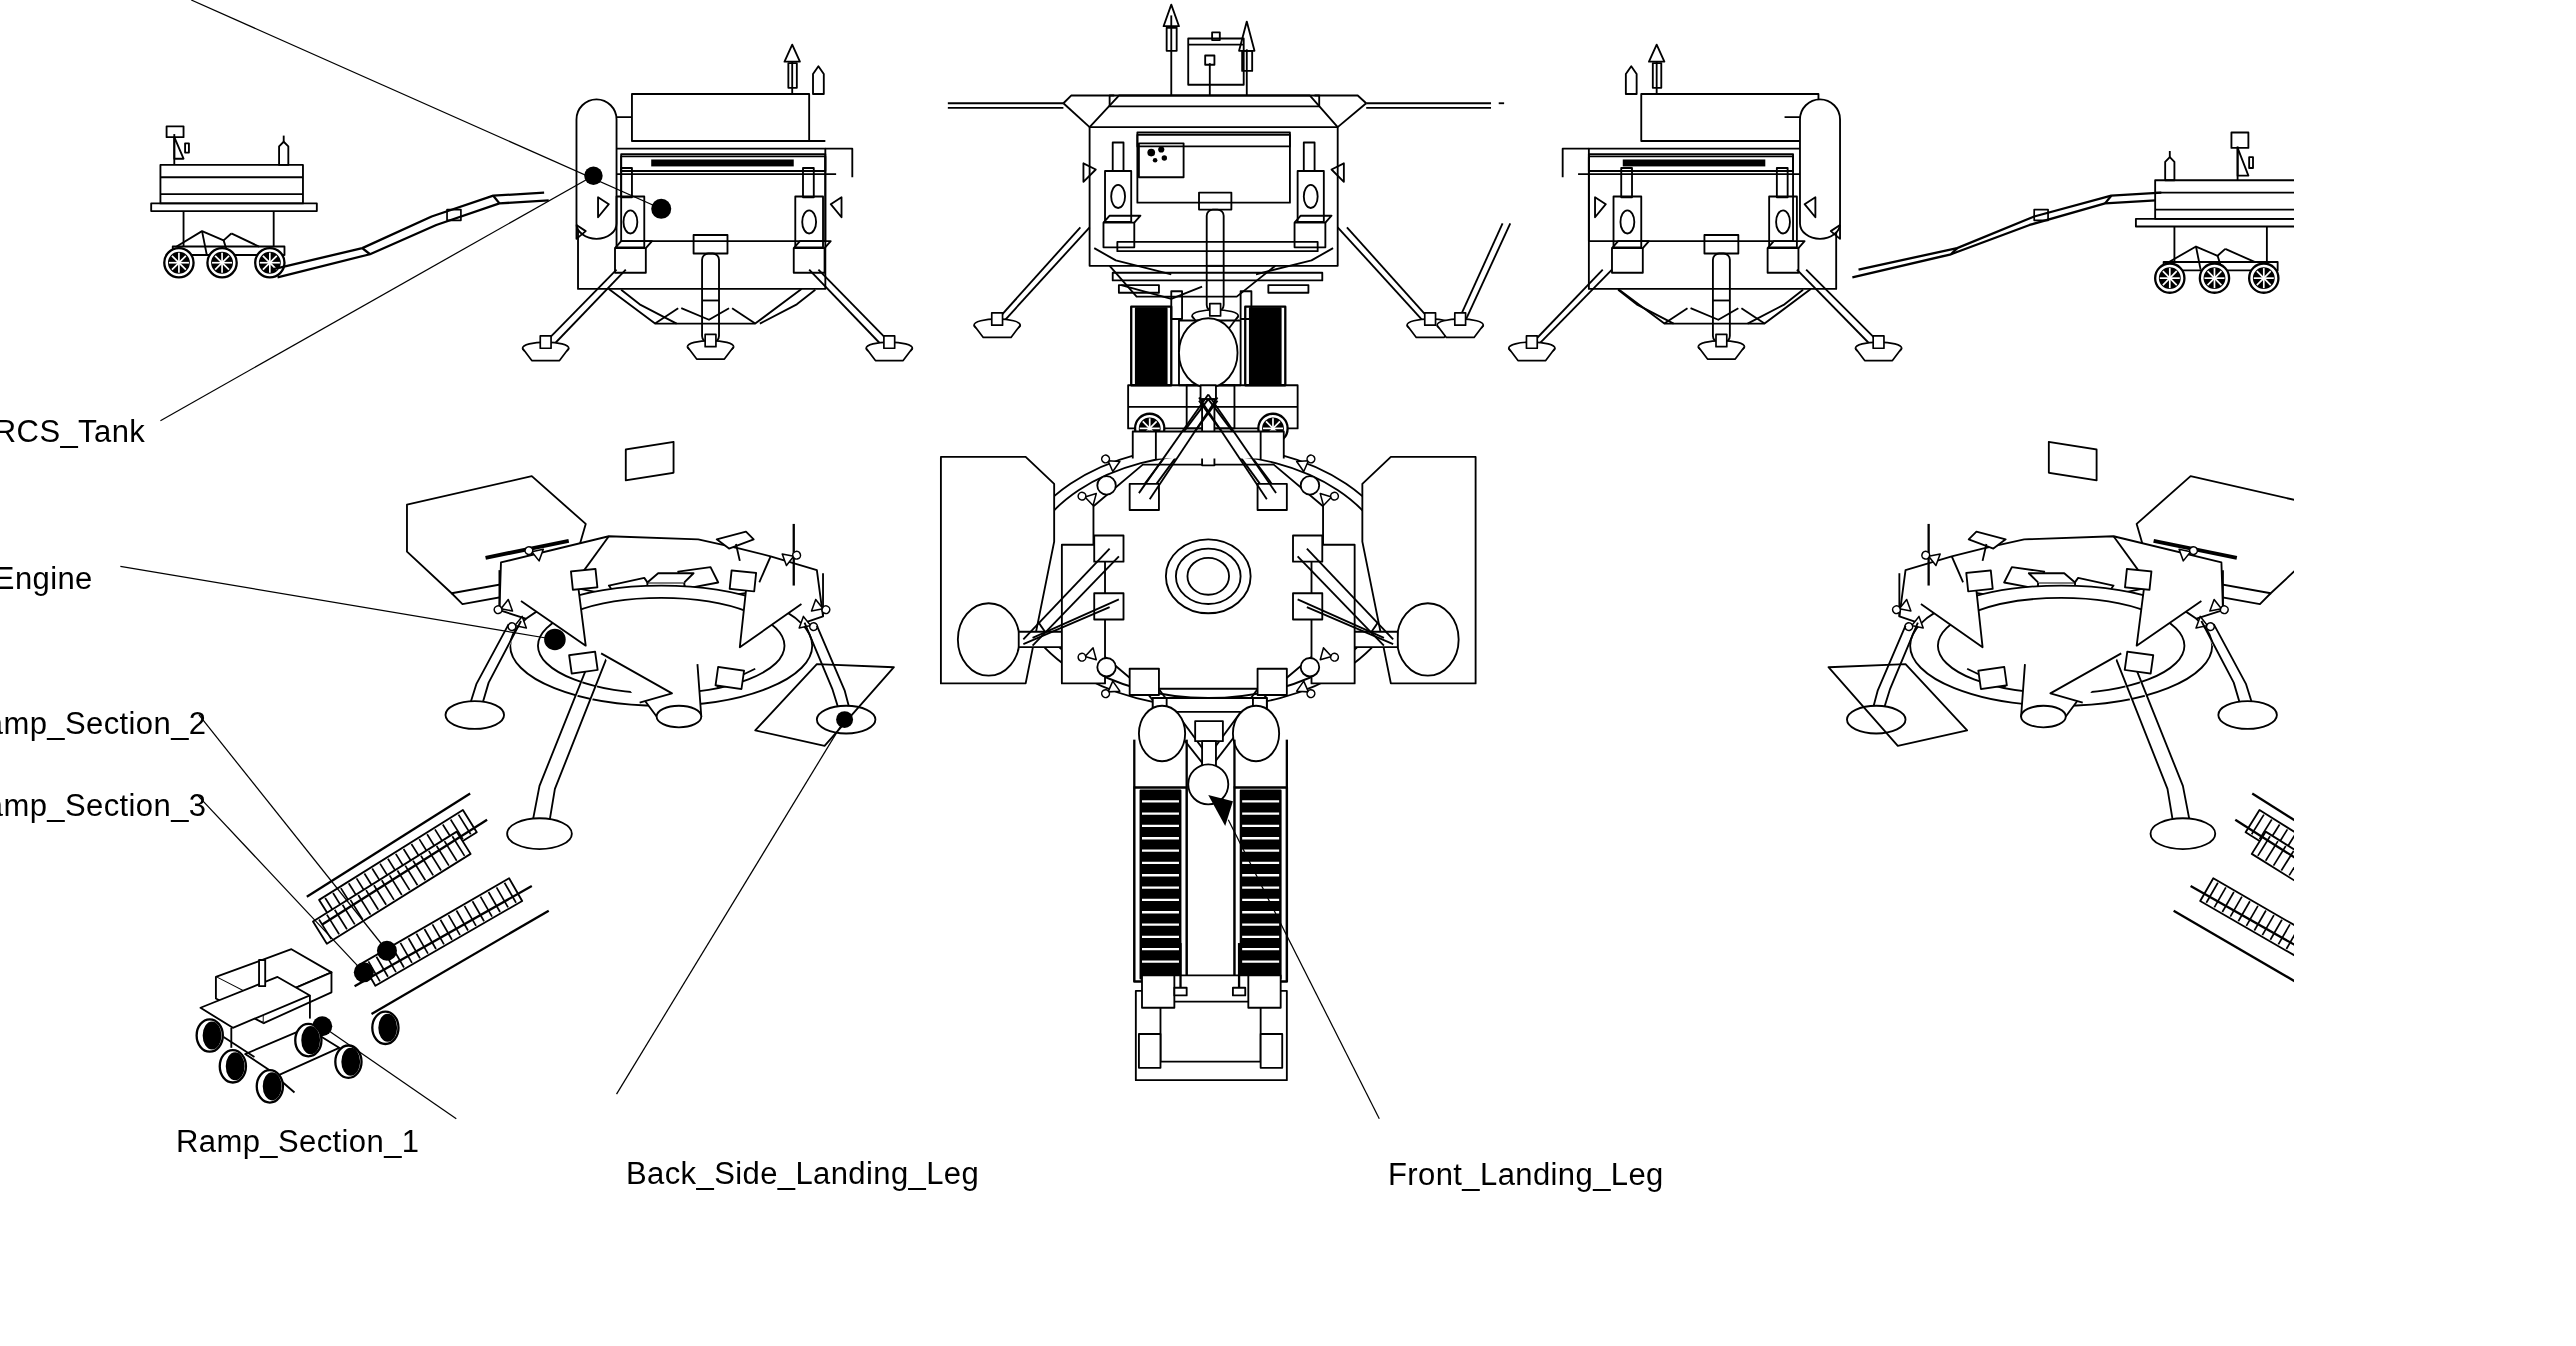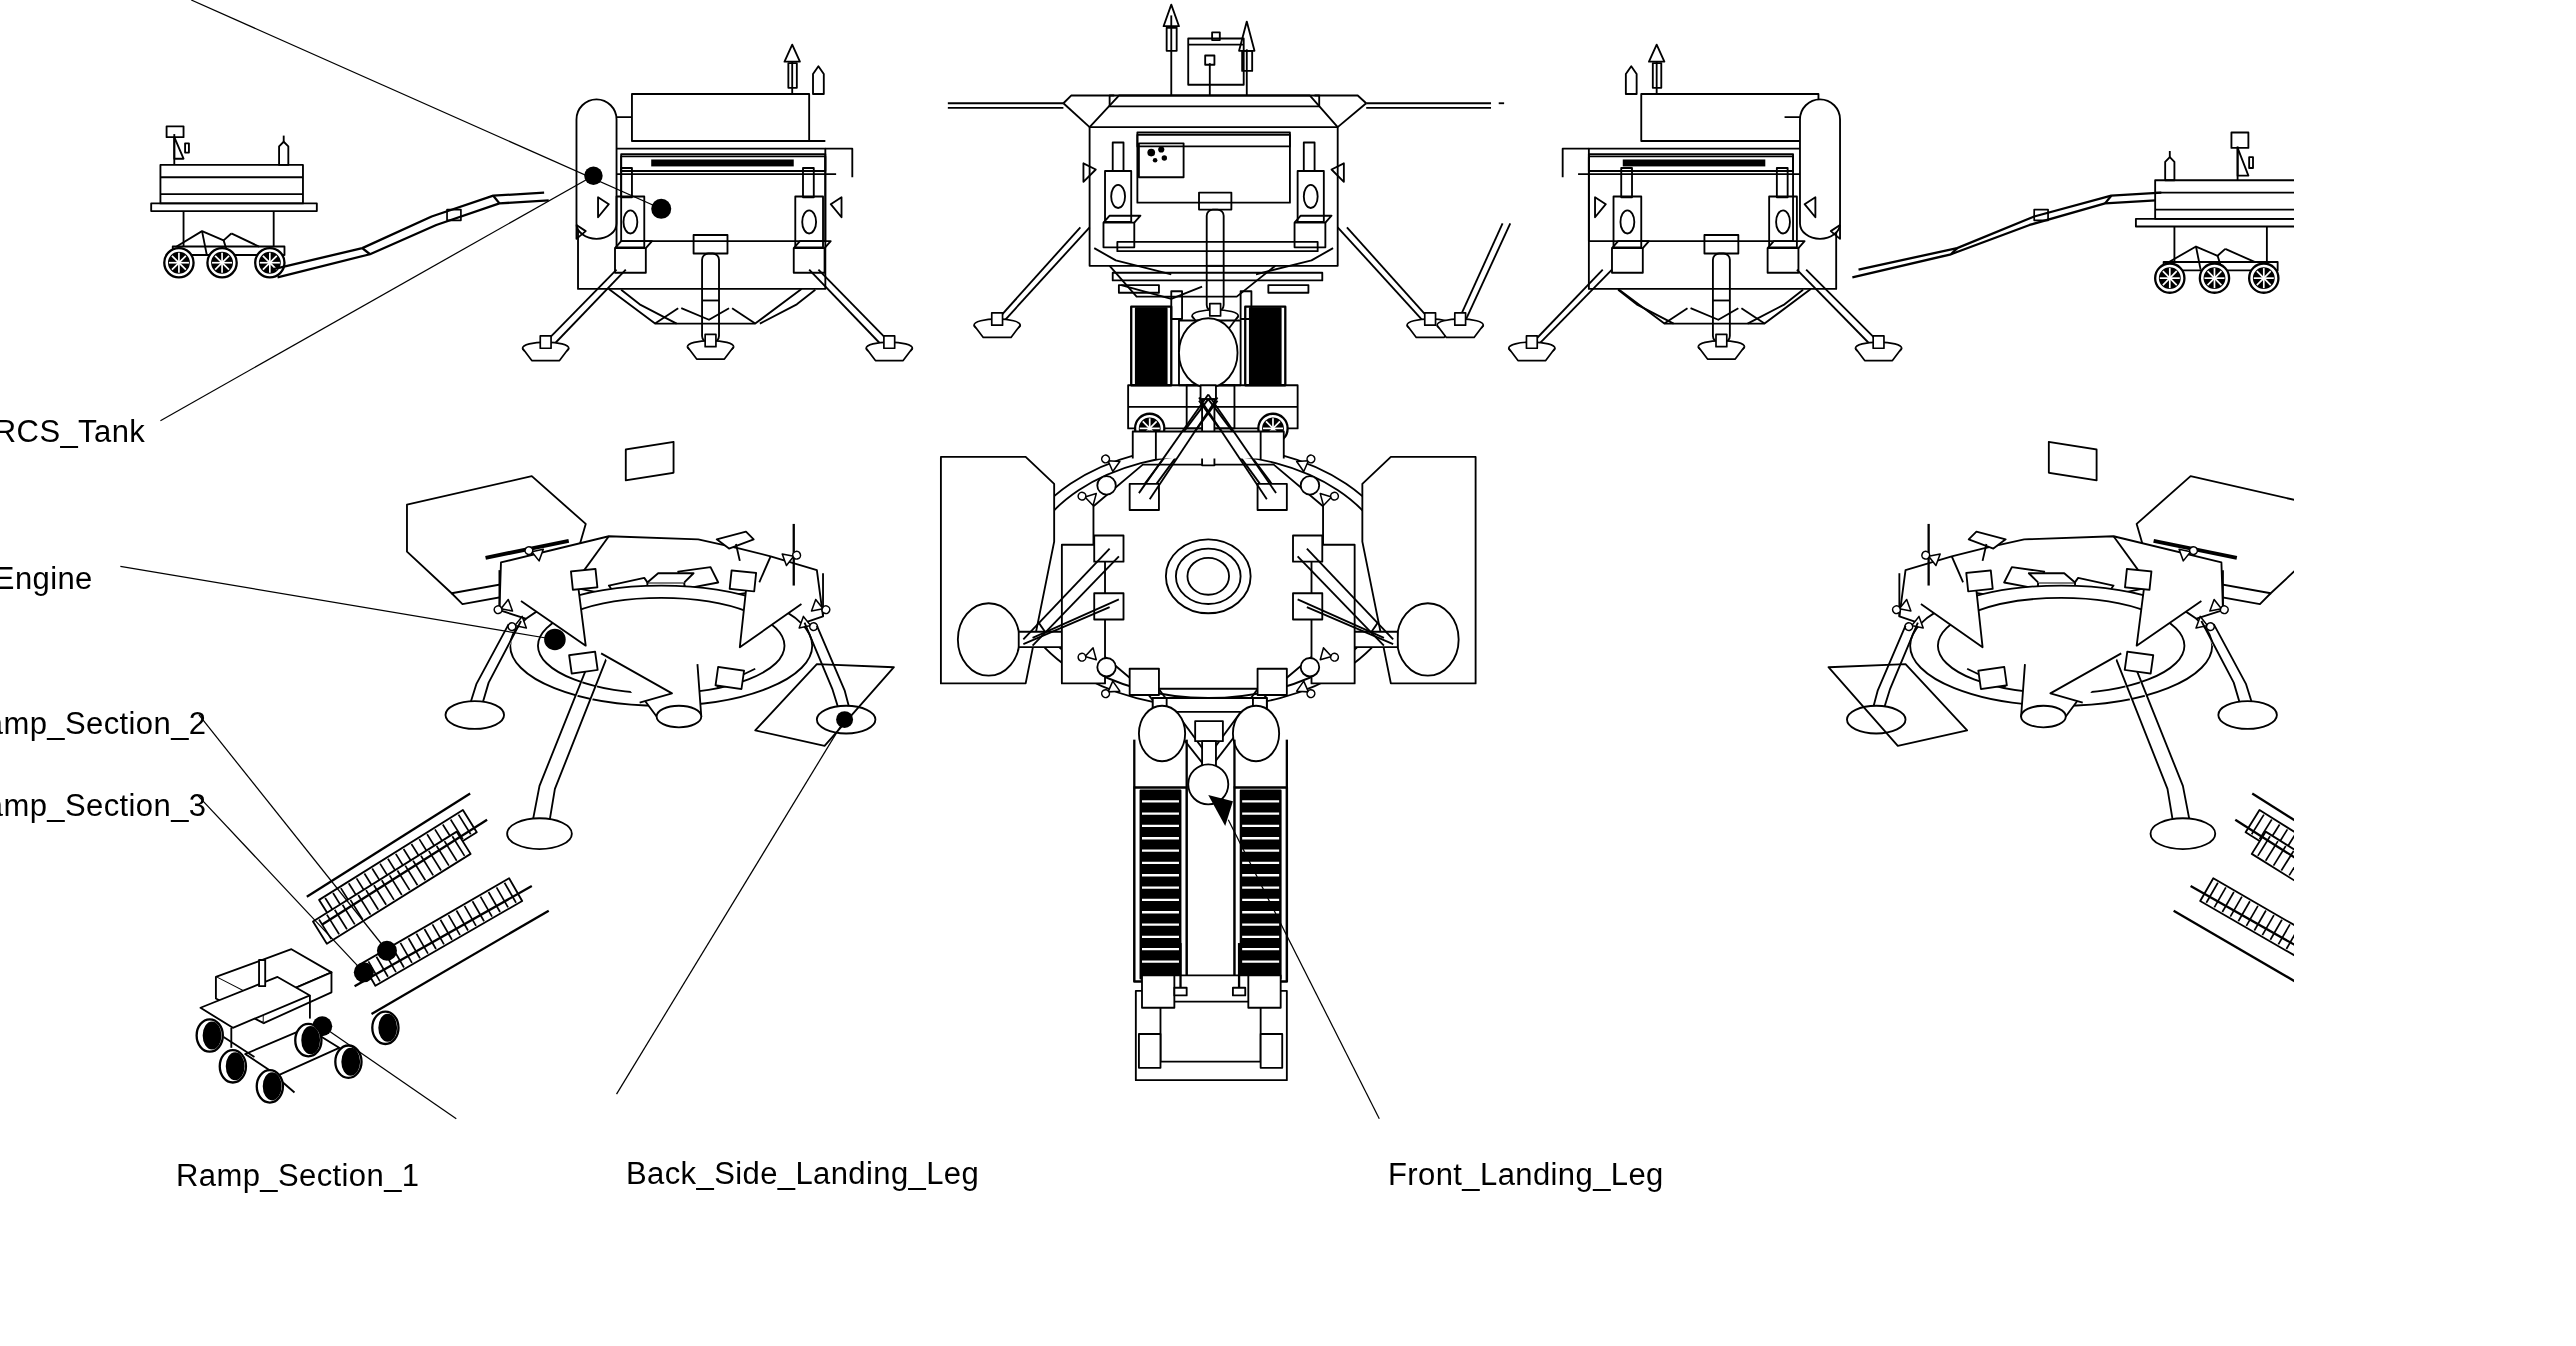--- a/index.html
+++ b/index.html
@@ -752,20 +752,20 @@
 </svg>
 
 <div class="callout-label" style="left:-6.2px;  top:416px;">RCS_Tank</div>
 
 <div class="callout-label" style="left:-6.2px;  top:563px;">Engine</div>
 
 <div class="callout-label" style="left:-37px; top:708px;">Ramp_Section_2</div>
 
 <div class="callout-label" style="left:-37px; top:790px;">Ramp_Section_3</div>
 
-<div class="callout-label" style="left:176px; top:1160px;">Ramp_Section_1</div>
+<div class="callout-label" style="left:176px; top:1126px;">Ramp_Section_1</div>
 
 <div class="callout-label" style="left:626px; top:1110px;margin-top:48px;">Back_Side_Landing_Leg</div>
 
 <div class="callout-label" style="left:1388px; top:1159px;">Front_Landing_Leg</div>
 
 </div>
 
 
 </body></html>

